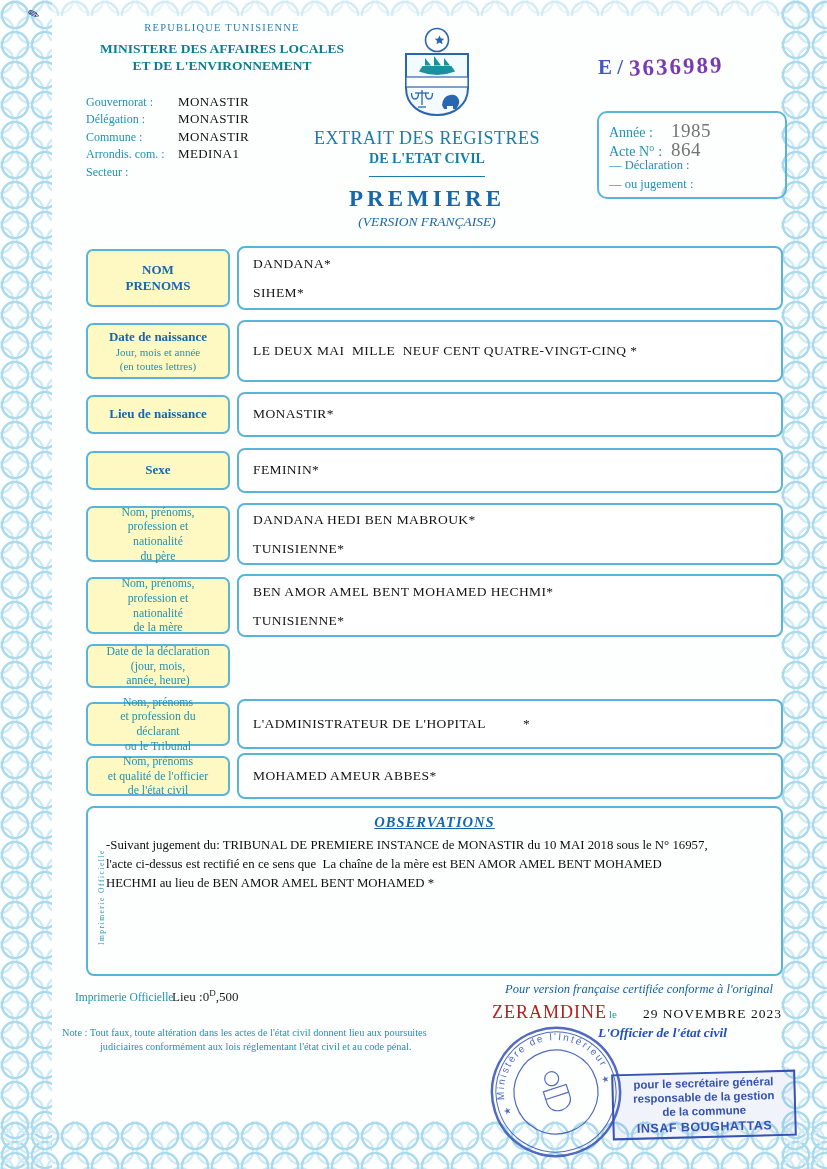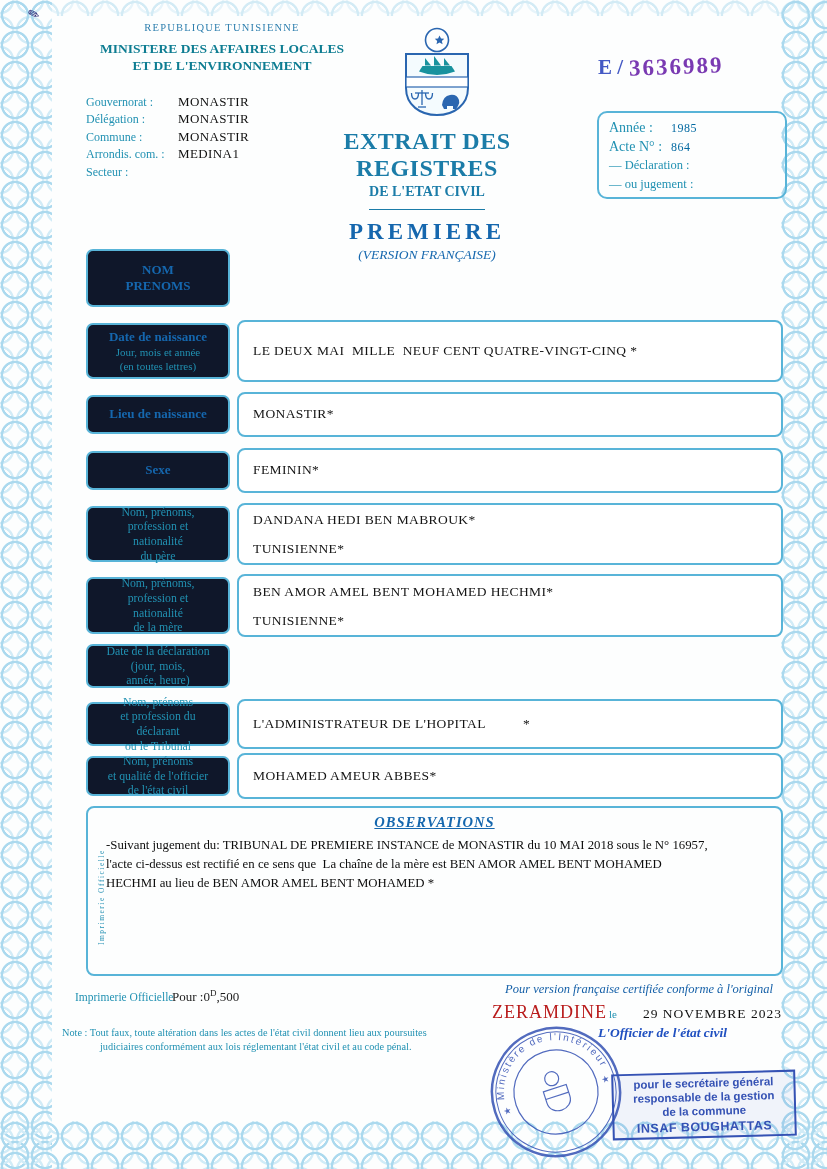--- a/index.html
+++ b/index.html
@@ -31,31 +31,31 @@
   .serial-number{font-size:23px;color:#7a3ab2;letter-spacing:2px;margin-left:6px;transform:rotate(-2deg);font-weight:bold}
 
   .admin{left:86px;top:92px}
   .arow{height:17.5px;display:flex;align-items:flex-end}
   .alabel{display:inline-block;width:92px;color:#2191b2;font-size:12px}
   .avalue{color:#111;font-size:13px;letter-spacing:.4px}
 
   .actbox{left:597px;top:111px;width:190px;height:88px;border:2px solid #58b4d8;border-radius:10px;padding:7px 10px}
   .actrow{display:flex;align-items:baseline;height:19px}
   .actlabel{color:#2191b2;font-size:14px;width:62px}
-  .actvalue{color:#0369a1;font-size:12px;letter-spacing:.5px}
+  .actvalue{color:#737373;font-size:19px;letter-spacing:.5px}
   .actdash{color:#2191b2;font-size:12.5px;height:19px}
 
   .titleblock{left:277px;top:128px;width:300px;text-align:center;color:#1b7ca8}
-  .t1{font-weight:bold;font-size:24px;letter-spacing:.5px}
+  .t1{font-weight:normal;font-size:18px;letter-spacing:.5px}
   .t2{display:inline-block;font-weight:bold;font-size:14px;border-bottom:1.5px solid currentColor;padding-bottom:9px;margin-top:1px}
   .t3{font-weight:bold;font-size:23px;letter-spacing:4px;color:#1567ae;margin-top:9px}
   .t4{font-style:italic;font-size:13.5px;color:#1567ae;margin-top:2px}
 
   .frow{position:absolute;left:86px;width:697px;display:flex;gap:7px;align-items:center}
-  .lbox{width:144px;height:calc(100% - 6px);border:2px solid #58b4d8;border-radius:7px;background:#0f172a;
+  .lbox{width:144px;height:calc(100% - 6px);border:2px solid #58b4d8;border-radius:7px;background:#fef9c3;
         display:flex;flex-direction:column;justify-content:center;align-items:center;text-align:center;padding:3px 16px;flex-shrink:0}
   .vbox{flex:1;height:100%;border:2px solid #58b4d8;border-radius:8px;background:#fff;
         padding:4px 14px;display:flex;flex-direction:column;justify-content:center}
   .lmain{color:#2191b2;font-size:11.8px;line-height:1.25}
   .lmain.bold{color:#1567ae;font-weight:bold;font-size:13px}
   .lsub{color:#2191b2;font-size:11px;line-height:1.2;margin-top:1px}
   .vtext{color:#141414;font-size:13.5px;letter-spacing:.4px;line-height:1.5}
   .spread .vtext{line-height:29px}
   .tight .vtext{line-height:19px}
 
@@ -170,20 +170,24 @@
     <div><span class="t2">DE L'ETAT CIVIL</span></div>
     <div class="t3">PREMIERE</div>
     <div class="t4">(VERSION FRANÇAISE)</div>
   </div>
 
   <div class="frow spread" style="top:246px;height:64px">
     <div class="lbox">
         <div class="lmain bold pre">NOM
 PRENOMS</div>
       </div>
+    <div class="vbox">
+        <div class="vtext pre">DANDANA*
+SIHEM*</div>
+      </div>
   </div>
 
   <div class="frow" style="top:320px;height:62px">
     <div class="lbox">
       <div class="lmain bold pre">Date de naissance</div>
       <div class="lsub pre">Jour, mois et année
 (en toutes lettres)</div>
     </div>
     <div class="vbox">
         <div class="vtext pre">LE DEUX MAI  MILLE  NEUF CENT QUATRE-VINGT-CINQ *</div>
@@ -265,21 +269,21 @@
   <div class="abs obsbox">
     <div class="obs-title">OBSERVATIONS</div>
     <div class="obs-text pre">-Suivant jugement du: TRIBUNAL DE PREMIERE INSTANCE de MONASTIR du 10 MAI 2018 sous le N° 16957,
 l'acte ci-dessus est rectifié en ce sens que  La chaîne de la mère est BEN AMOR AMEL BENT MOHAMED
 HECHMI au lieu de BEN AMOR AMEL BENT MOHAMED *</div>
   </div>
 
   <div class="abs side-vert">Imprimerie Officielle</div>
 
   <div class="abs imprimerie">Imprimerie Officielle</div>
-  <div class="abs prix"><span>Pour :0</span><sup>D</sup><span>,500</span></div>
+  <div class="abs prix"><span>Lieu :0</span><sup>D</sup><span>,500</span></div>
   <div class="abs certif">Pour version française certifiée conforme à l'original</div>
   <div class="abs placedate">
     <span class="place">ZERAMDINE</span>
     <span class="le">le</span>
     <span class="datev">29   NOVEMBRE 2023</span>
   </div>
   <div class="abs officier">L'Officier de l'état civil</div>
   <div class="abs note">Note : Tout faux, toute altération dans les actes de l'état civil donnent lieu aux poursuites judiciaires conformément aux lois réglementant l'état civil et au code pénal.</div>
 
   <svg class="abs round-stamp" width="148" height="148" viewBox="0 0 148 148">

